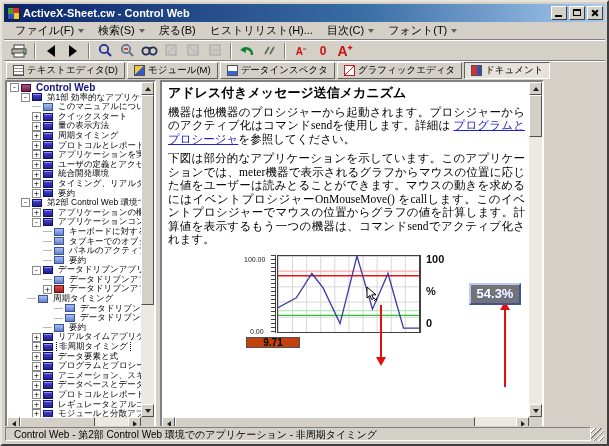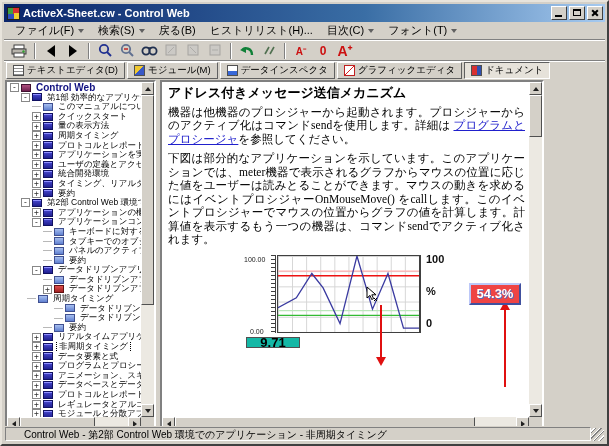--- a/index.html
+++ b/index.html
@@ -81,23 +81,23 @@
   .diagram { position:relative; height:172px; margin-top:6px; font-family:"Liberation Sans",sans-serif; }
   .lbl-tiny { position:absolute; font-size:7px; color:#202020; }
   .ruler { position:absolute; left:97px; top:2px; width:11px; height:78px; border-right:1px solid #404040;
     background:repeating-linear-gradient(to bottom,#404040 0 1px,transparent 1px 4px) right/4px 100% no-repeat; }
   .plot { position:absolute; left:109px; top:2px; width:144px; height:78px; background:#fff;
     border:1px solid #404040; border-right-width:2px;
     background-image:linear-gradient(to right,#d4d4d4 1px,transparent 1px),linear-gradient(to bottom,#d4d4d4 1px,transparent 1px);
     background-size:10% 20%; }
   .plot svg { position:absolute; inset:0; width:100%; height:100%; }
   .rlabel { position:absolute; left:258px; font-size:11px; font-weight:bold; color:#101010;text-align:center; }
-  .gbar { position:absolute; left:78px; top:84px; width:54px; height:11px; background:#14b8a6; border:1px solid #505050;
-    color:#000; font-weight:bold; font-size:13px; line-height:10px; text-align:center; }
-  .valuebox { position:absolute; left:301px; top:30px; width:52px; height:22px; background:#ef4444;
+  .gbar { position:absolute; left:78px; top:84px; width:54px; height:11px; background:#c2410c; border:1px solid #505050;
+    color:#000; font-weight:bold; font-size:10px; line-height:10px; text-align:center; }
+  .valuebox { position:absolute; left:301px; top:30px; width:52px; height:22px; background:#737373;
     border:2px solid; border-color:#bcc8f8 #40509e #40509e #bcc8f8; color:#fff; font-weight:bold; font-size:13px;
     text-align:center; line-height:18px; text-shadow:1px 1px 0 #5868b8; }
   .redline { position:absolute; background:#e01010; }
   .arr-down { position:absolute; width:0; height:0; border-left:5px solid transparent; border-right:5px solid transparent; border-top:9px solid #e01010; }
   .arr-up { position:absolute; width:0; height:0; border-left:5px solid transparent; border-right:5px solid transparent; border-bottom:9px solid #e01010; }
   .cursor { position:absolute; left:198px; top:34px; }
 
   
   .sb-v { position:absolute; top:0; right:0; width:13px; bottom:13px; background:#ece9e2; }
   .sb-h { position:absolute; left:0; bottom:0; height:13px; right:13px; background:#ece9e2; }
@@ -107,21 +107,21 @@
   .sb-thumb { position:absolute; background:#d4d0c8; border:1px solid; border-color:#fff #505050 #505050 #fff; }
   .tri { width:0; height:0; }
   .tri.up { border-left:3px solid transparent; border-right:3px solid transparent; border-bottom:4px solid #202020; }
   .tri.down { border-left:3px solid transparent; border-right:3px solid transparent; border-top:4px solid #202020; }
   .tri.left { border-top:3px solid transparent; border-bottom:3px solid transparent; border-right:4px solid #202020; }
   .tri.right { border-top:3px solid transparent; border-bottom:3px solid transparent; border-left:4px solid #202020; }
 
   
   .statusbar { position:absolute; left:2px; right:2px; bottom:2px; height:16px; background:#d4d0c8; display:flex; align-items:center; }
   .status-field { flex:1; height:14px; margin:0 14px 0 1px; border:1px solid; border-color:#808080 #fff #fff #808080;
-    font-size:10px; line-height:13px; padding-left:18px; white-space:nowrap; overflow:hidden; }
+    font-size:10px; line-height:13px; padding-left:8px; white-space:nowrap; overflow:hidden; }
   .grip { position:absolute; right:1px; bottom:1px; width:13px; height:13px;
     background:repeating-linear-gradient(135deg,transparent 0 2px,#fff 2px 3px,#808080 3px 4px); }
 </style>
 </head>
 <body>
 
 <div class="titlebar">
   <span class="app-icon"></span>
   <span class="title-text">ActiveX-Sheet.cw - Control Web</span>
   <span class="winbtn">

